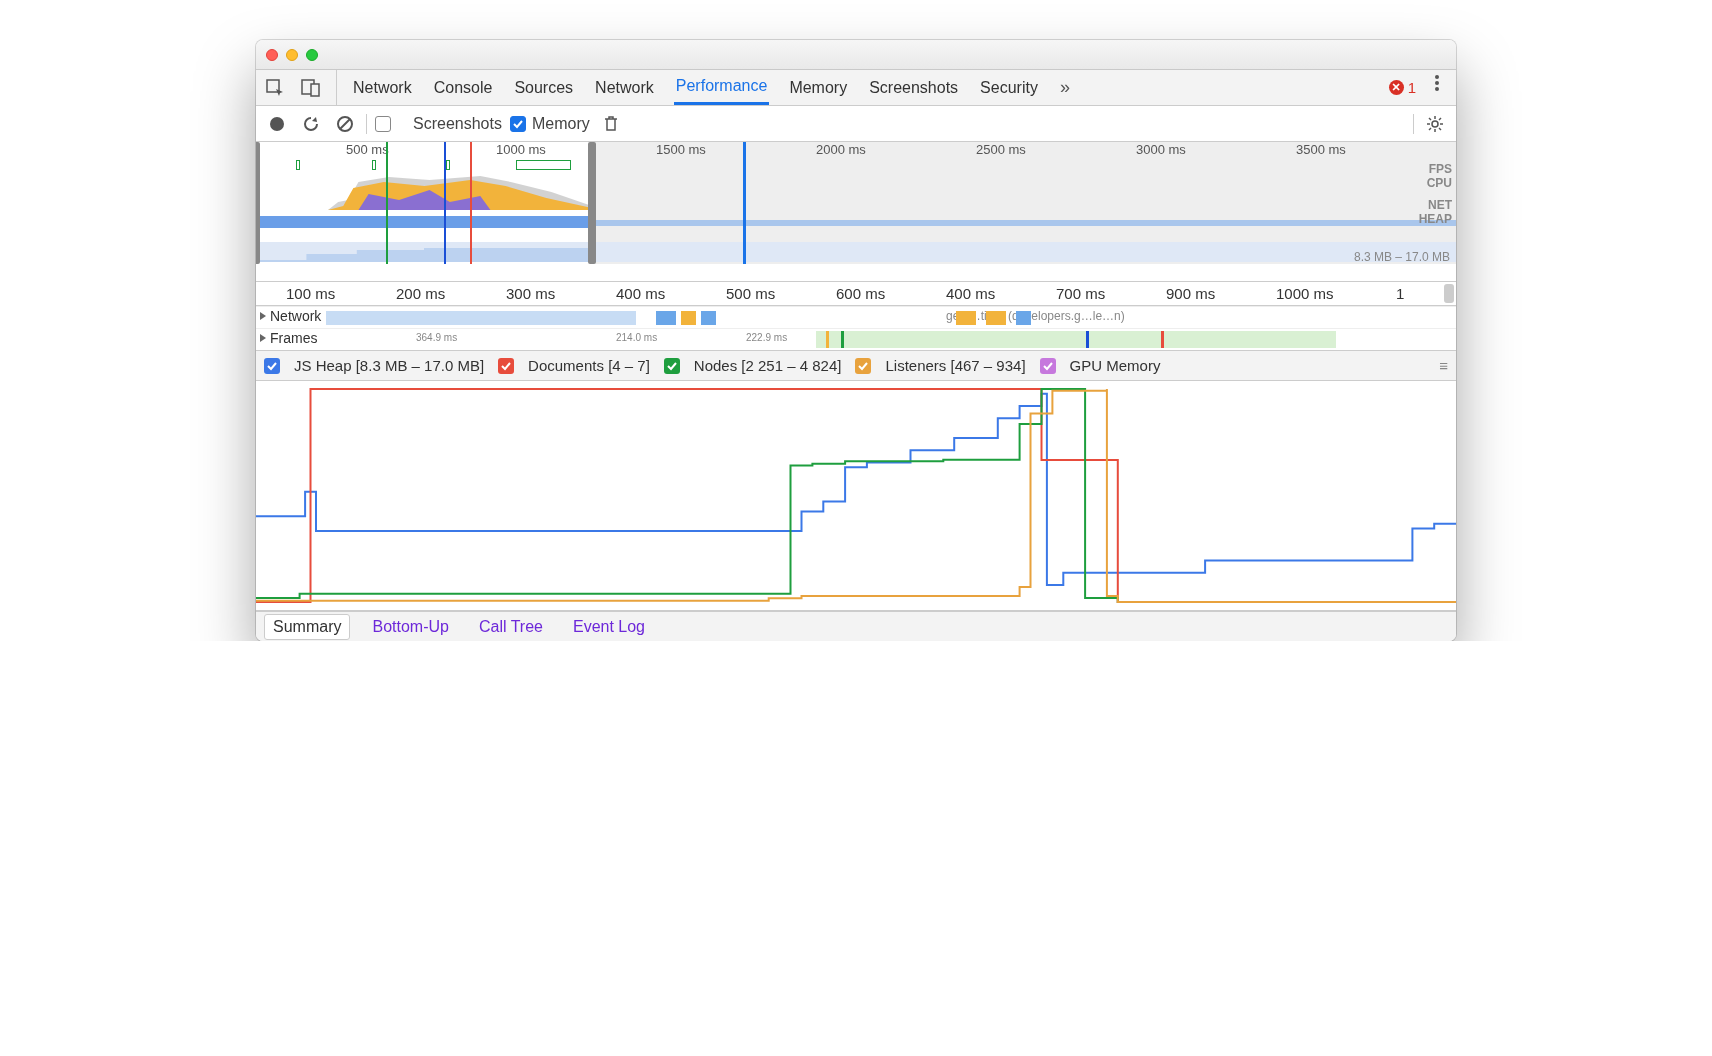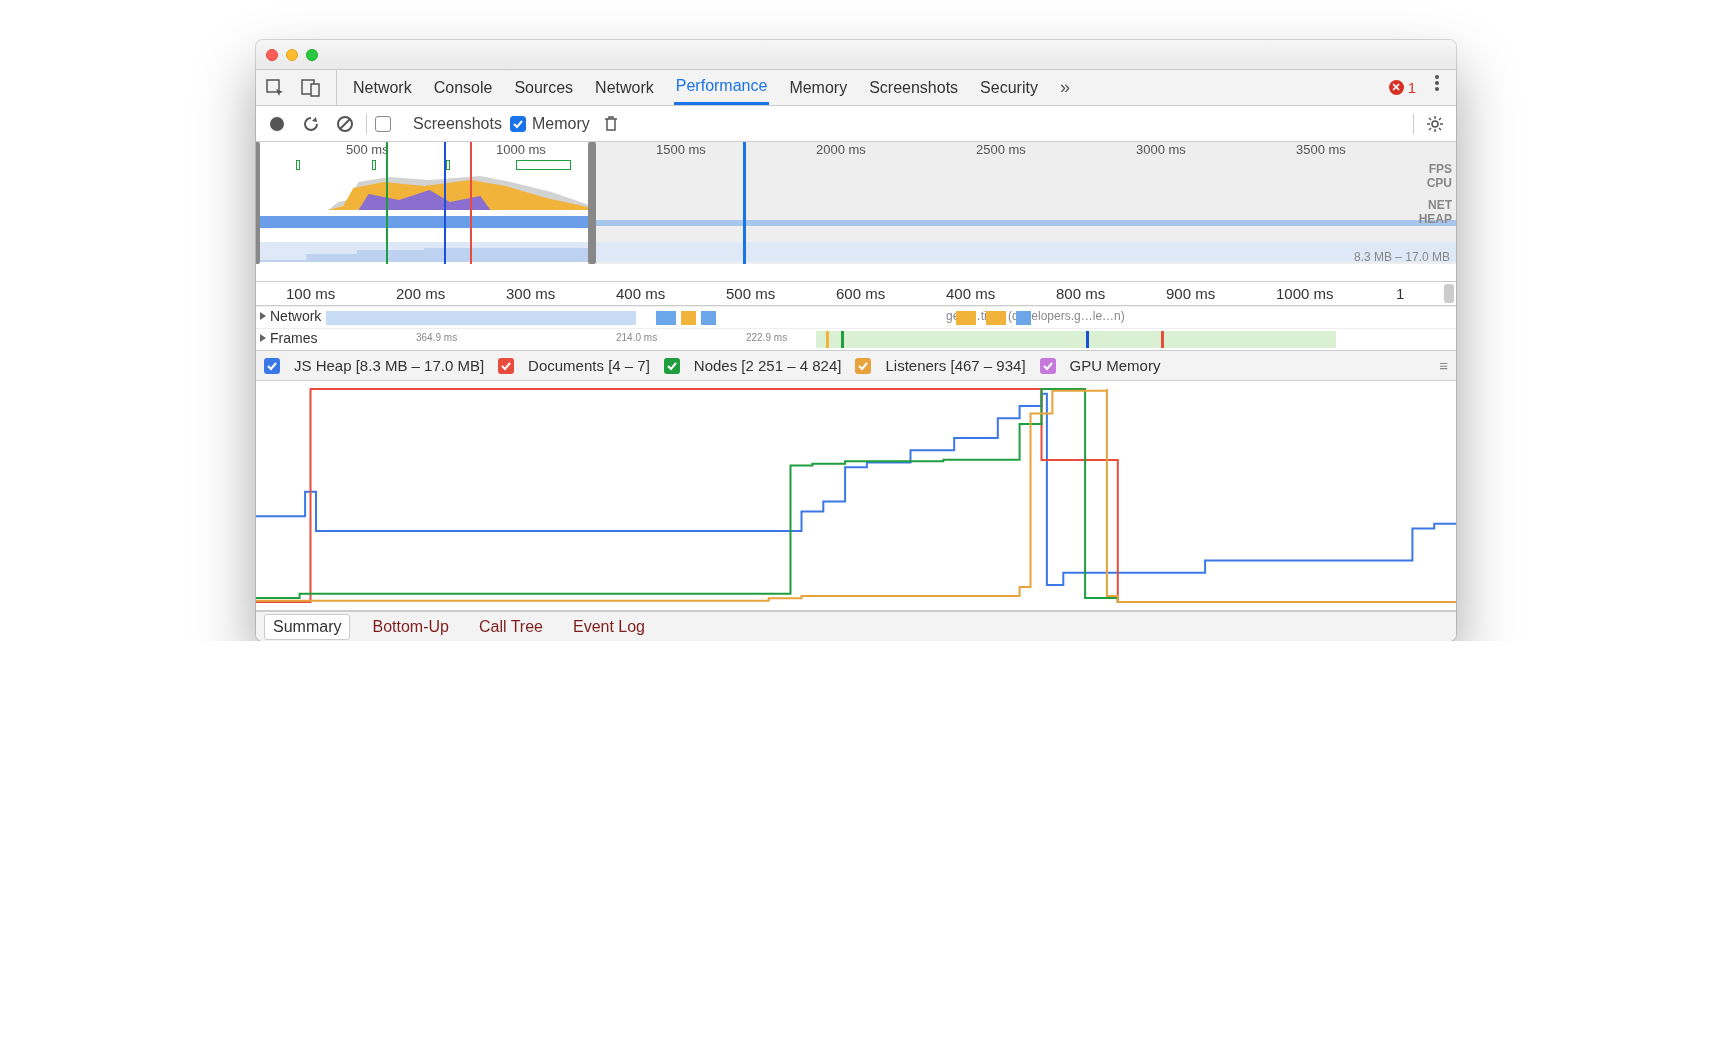--- a/index.html
+++ b/index.html
@@ -99,21 +99,21 @@
   .leg-blue   { background:#3b78e7; }
   .leg-red    { background:#e74c3c; }
   .leg-green  { background:#1e9e3e; }
   .leg-orange { background:#e8a23d; }
   .leg-purple { background:#c678dd; }
   
   .chartarea { height:230px; background:#fff; position:relative; border-bottom:1px solid #ccc; }
   .chartarea svg { width:100%; height:100%; }
   
   .bottombar { height:30px; background:#f3f3f3; display:flex; align-items:center; gap:14px; padding:0 8px; font-size:16px; color:#555; border-top:1px solid #ccc; }
-  .btab { padding:3px 8px; cursor:pointer; color:#7f1d1d; }
+  .btab { padding:3px 8px; cursor:pointer; color:#6d28d9; }
   .btab.active { background:#fff; border:1px solid #ccc; border-radius:3px; color:#333; }
   .chev-icon::before{content:"»"; font-size:18px; color:#555;}
 </style>
 </head>
 <body>
 
 <div class="window">
 
   <div class="titlebar">
     <div class="traffic">
@@ -268,21 +268,21 @@
   </div>
 
   <div class="ruler2">
     <span class="tick2" style="left:30px">100 ms</span>
     <span class="tick2" style="left:140px">200 ms</span>
     <span class="tick2" style="left:250px">300 ms</span>
     <span class="tick2" style="left:360px">400 ms</span>
     <span class="tick2" style="left:470px">500 ms</span>
     <span class="tick2" style="left:580px">600 ms</span>
     <span class="tick2" style="left:690px">400 ms</span>
-    <span class="tick2" style="left:800px">800 ms</span>
+    <span class="tick2" style="left:800px">700 ms</span>
     <span class="tick2" style="left:910px">900 ms</span>
     <span class="tick2" style="left:1020px">1000 ms</span>
     <span class="tick2" style="left:1140px">1</span>
     <div style="position:absolute; right:2px; top:2px; bottom:2px; width:10px; background:#ccc; border-radius:3px"></div>
   </div>
 
   <div class="tracks">
     <div class="track">
       <div class="track-label">
         <span class="triangle"></span>

